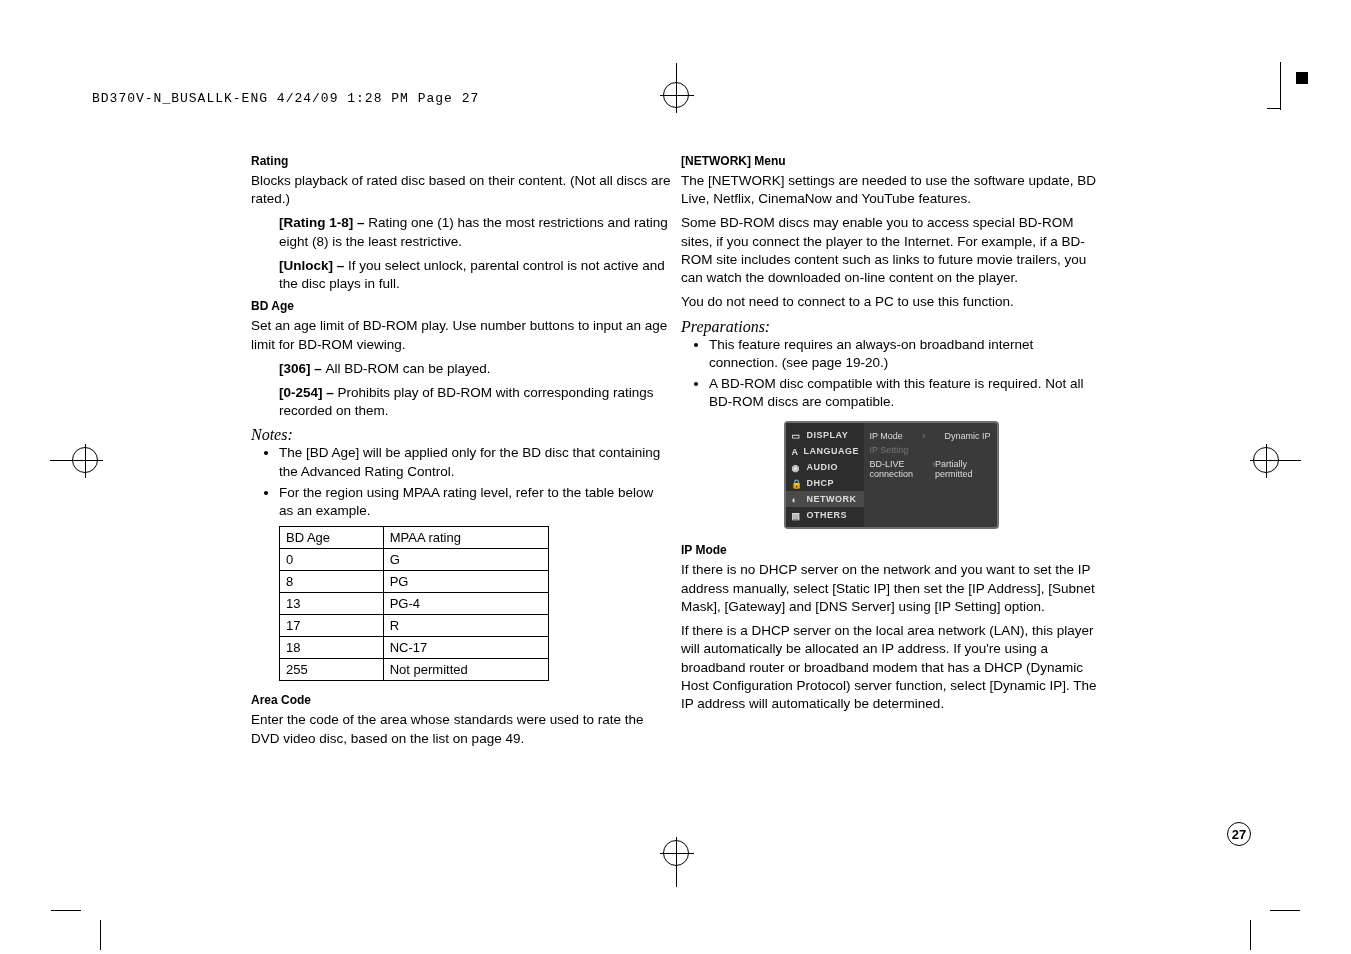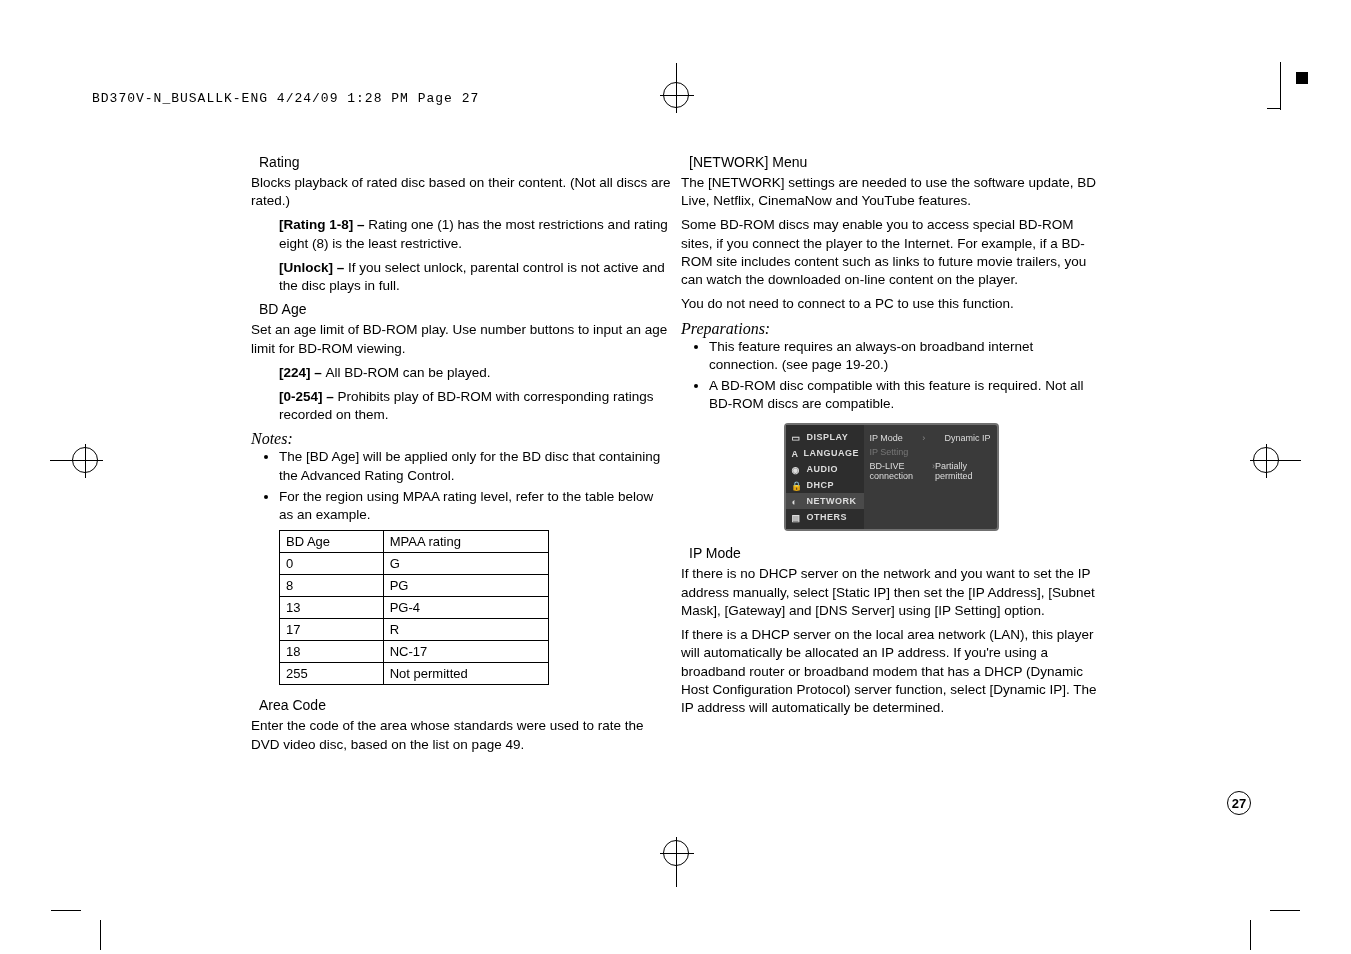--- a/index.html
+++ b/index.html
@@ -29,21 +29,21 @@
     display: flex;
     gap: 0;
   }
   .col {
     width: 420px;
     padding: 20px 0 0 0;
   }
   .col-left { margin-left: 200px; }
   .col-right { margin-left: 10px; }
 
-  h4 { font-size: 14px; font-weight: normal; margin: 4px 8px; }
+  h4 { font-size: 12px; font-weight: bold; margin: 4px 0; }
   p { font-size: 13.5px; line-height: 1.35; margin-bottom: 6px; }
   .indent { margin-left: 28px; }
   .notes-head, .prep-head {
     font-family: Georgia, "Times New Roman", serif;
     font-style: italic;
     font-weight: normal;
     font-size: 16px;
     margin-top: 6px;
   }
   ul { list-style: disc; margin-left: 28px; }
@@ -85,21 +85,21 @@
   .setup-main { flex: 1; padding: 6px 6px; }
   .setup-main .mrow { display: flex; justify-content: space-between; padding: 2px 0; }
   .setup-main .dim { color: #777; align-items: flex-end; }
   .carat { color: #8c8c8c; }
 
   .ico { width: 10px; height: 8px; display: inline-block; }
 
   .page-num {
     position: absolute;
     right: 100px;
-    top: 791px;
+    top: 822px;
     width: 24px; height: 24px;
     border: 1.5px solid #000;
     border-radius: 50%;
     font-size: 13px; font-weight: bold;
     display: flex; align-items: center; justify-content: center;
   }
 
   
   .reg-top, .reg-bottom, .reg-left, .reg-right { position: absolute; }
   .reg-top { top: 82px; left: 50%; transform: translateX(-50%); }
@@ -185,21 +185,21 @@
 <div class="page-body">
 
   <div class="col col-left">
     <h4>Rating</h4>
     <p>Blocks playback of rated disc based on their content. (Not all discs are rated.)</p>
     <p class="indent"><b>[Rating 1-8] – </b><span>Rating one (1) has the most restrictions and rating eight (8) is the least restrictive.</span></p>
     <p class="indent"><b>[Unlock] – </b><span>If you select unlock, parental control is not active and the disc plays in full.</span></p>
 
     <h4>BD Age</h4>
     <p>Set an age limit of BD-ROM play. Use number buttons to input an age limit for BD-ROM viewing.</p>
-    <p class="indent"><b>[224] – </b><span>All BD-ROM can be played.</span></p>
+    <p class="indent"><b>[306] – </b><span>All BD-ROM can be played.</span></p>
     <p class="indent"><b>[0-254] – </b><span>Prohibits play of BD-ROM with corresponding ratings recorded on them.</span></p>
 
     <div class="notes-head">Notes:</div>
     <ul>
       <li>The [BD Age] will be applied only for the BD disc that containing the Advanced Rating Control.</li>
       <li>For the region using MPAA rating level, refer to the table below as an example.</li>
     </ul>
 
     <table class="bd">
       <tbody>

